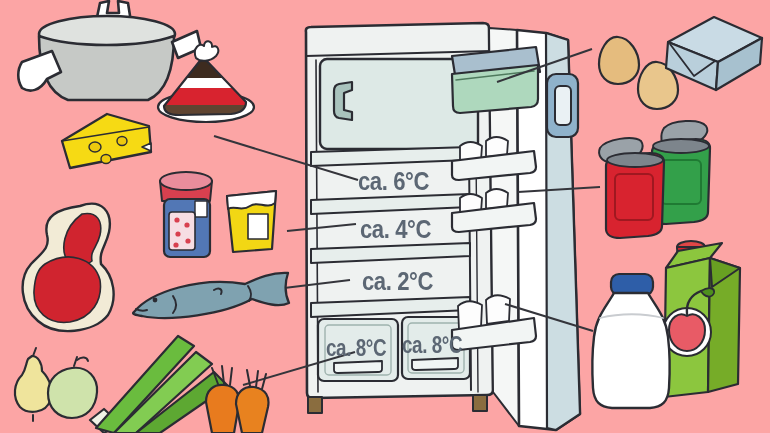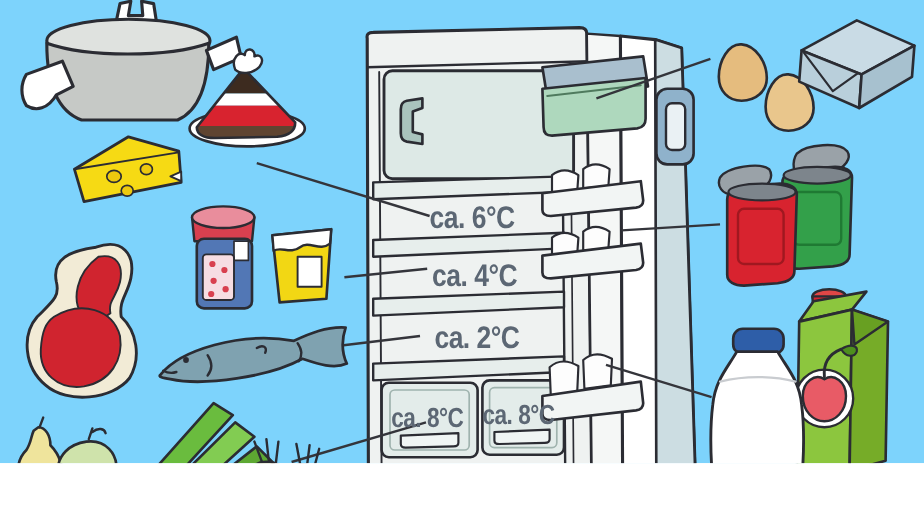--- a/index.html
+++ b/index.html
@@ -1,16 +1,16 @@
 <!DOCTYPE html>
 <html><head>
 <meta charset="utf-8">
 <style>
   html,body{margin:0;padding:0;background:#ffffff;}
-  .stage{position:relative;width:770px;height:386px;overflow:hidden;background:#7dd3fc;font-family:"Liberation Sans",sans-serif;}
+  .stage{position:relative;width:770px;height:433px;overflow:hidden;background:#fca5a5;font-family:"Liberation Sans",sans-serif;}
   svg{display:block;}
   .ln{stroke:#2b2c33;stroke-linejoin:round;stroke-linecap:round;}
   .connector{stroke:#34353b;stroke-width:2;fill:none;}
   .temp{font-family:"Liberation Sans",sans-serif;font-weight:700;fill:#5c6774;letter-spacing:-0.5px;}
 </style>
 </head>
 <body>
 
 <div class="stage">
 <svg width="770" height="433" viewBox="0 0 770 433">

